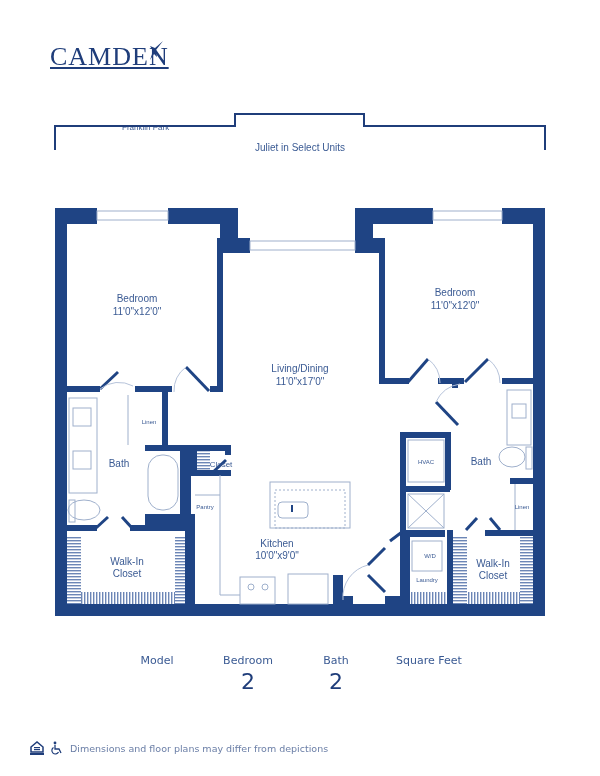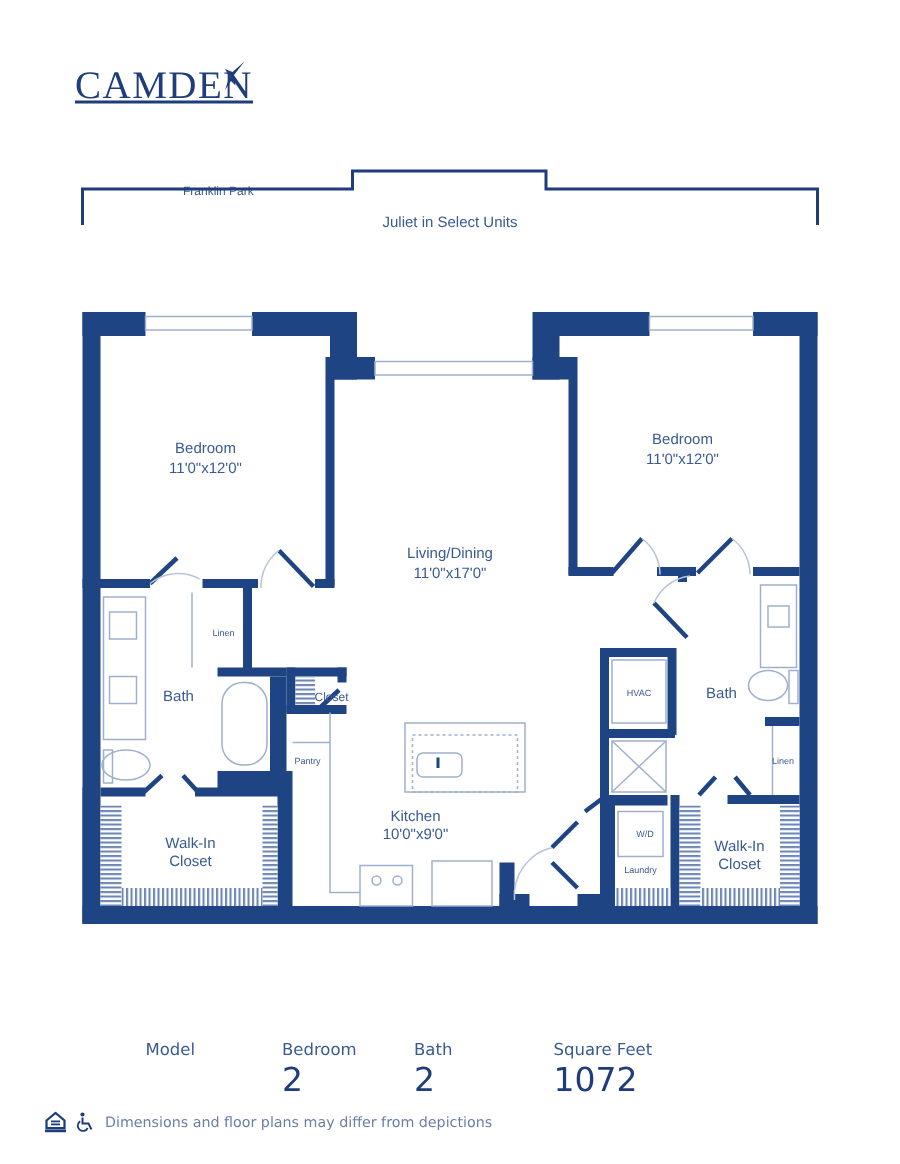--- a/index.html
+++ b/index.html
@@ -4,21 +4,21 @@
 <style>
   html,body{margin:0;padding:0;background:#fff;}
   body{width:600px;height:776px;position:relative;overflow:hidden;font-family:"Liberation Sans",sans-serif;color:#1e3a6e;}
   .logo{position:absolute;left:50px;top:44px;}
   .logo-name{font-family:"Liberation Serif",serif;font-size:26px;letter-spacing:1px;color:#1f3d7a;line-height:26px;text-decoration:underline;}
   .logo-sub{position:absolute;left:72px;top:31px;font-size:8px;color:#3a5a93;white-space:nowrap;margin-top:48px;}
   .bird{position:absolute;left:94px;top:-4px;}
   svg.plan{position:absolute;left:0;top:0;}
   .rl{font-family:"Liberation Sans",sans-serif;fill:#3a5a93;text-anchor:middle;}
   .stats{position:absolute;top:654px;left:0;width:600px;}
-  .stat{position:absolute;width:120px;margin-top:39px;}
+  .stat{position:absolute;text-align:center;width:120px;}
   .stat .lab{font-size:11px;color:#3a5a93;font-family:"DejaVu Sans",sans-serif;}
   .stat .val{font-size:22px;color:#1f3d7a;font-family:"DejaVu Sans",sans-serif;margin-top:2px;}
   .footer{position:absolute;left:30px;top:741px;font-size:9.5px;color:#6a7ea6;font-family:"DejaVu Sans",sans-serif;display:flex;align-items:center;gap:6px;}
 </style>
 </head>
 <body>
 
 <div class="logo">
   <div class="logo-name">CAMDEN</div>
   <div class="logo-sub">Franklin Park</div>
@@ -195,21 +195,20 @@
   <div class="stat" style="left:188px;">
     <div class="lab">Bedroom</div>
     <div class="val">2</div>
   </div>
   <div class="stat" style="left:276px;">
     <div class="lab">Bath</div>
     <div class="val">2</div>
   </div>
   <div class="stat" style="left:369px;">
     <div class="lab">Square Feet</div>
-    <div class="val">1072</div>
   </div>
 </div>
 
 <div class="footer">
   <svg width="14" height="14" viewBox="0 0 14 14">
     <path d="M1 6 L7 1 L13 6 V11 H1 Z" fill="none" stroke="#1f3d7a" stroke-width="1.5"></path>
     <rect x="4" y="6" width="6" height="1.2" fill="#1f3d7a"></rect>
       <rect x="4" y="8" width="6" height="1.2" fill="#1f3d7a"></rect>
     <rect x="0" y="12" width="14" height="2" fill="#1f3d7a"></rect>
   </svg>

